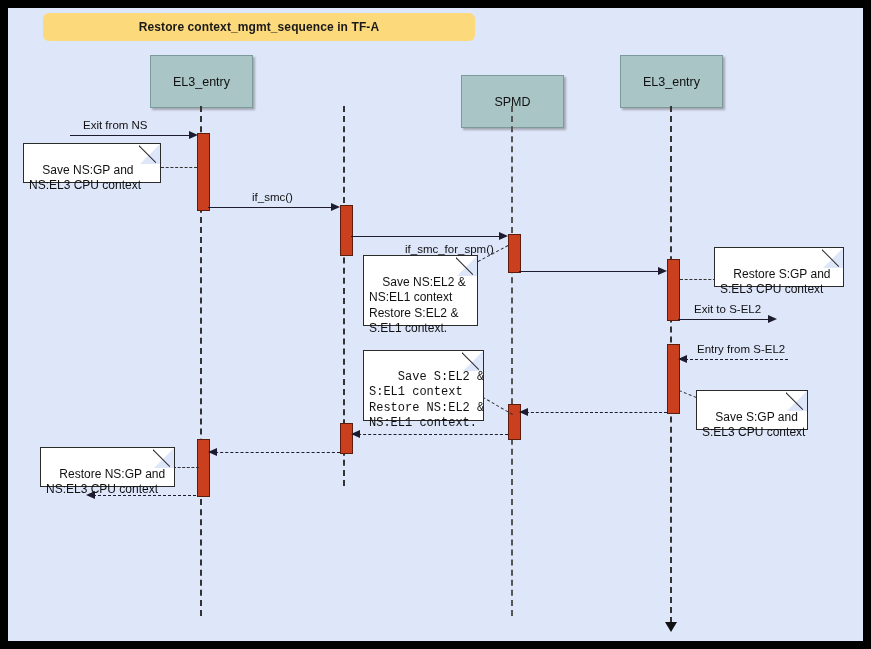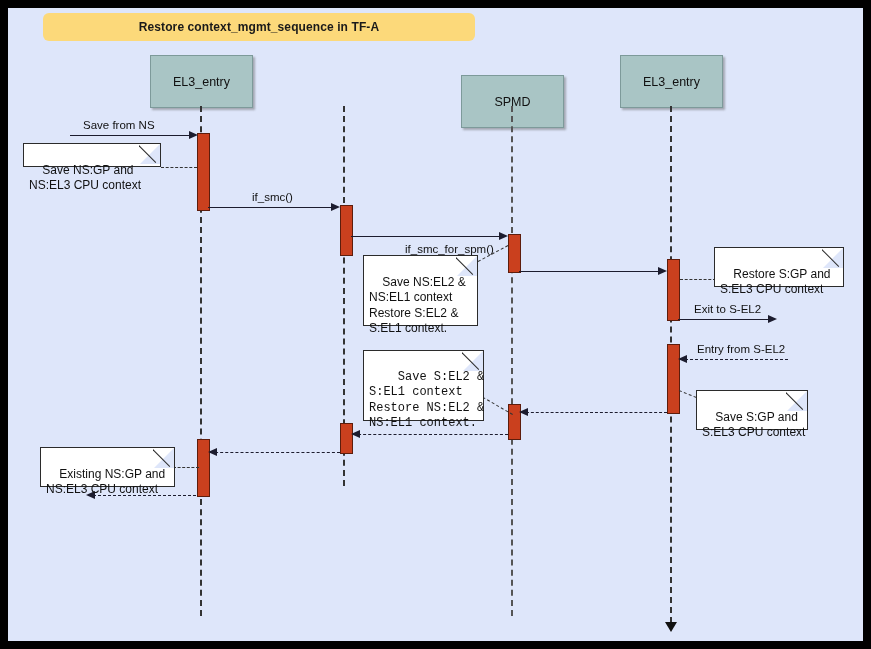--- a/index.html
+++ b/index.html
@@ -194,21 +194,21 @@
   <div class="activation" style="left:659px; top:251px; height:60px;"></div>
 
   <div class="activation" style="left:659px; top:336px; height:68px;"></div>
   <div class="activation" style="left:500px; top:396px; height:34px;"></div>
   <div class="activation" style="left:332px; top:415px; height:29px;"></div>
   <div class="activation" style="left:189px; top:431px; height:56px;"></div>
 
   <div class="msg" style="left:62px; top:127px; width:128px;">
     <div class="line" style="width:120px;"></div>
     <div class="head-right" style="left:119px;"></div>
-    <div class="label" style="left:11px;">Save from NS</div>
+    <div class="label" style="left:11px;">Exit from NS</div>
   </div>
 
   <div class="msg" style="left:200px; top:199px; width:133px;">
     <div class="line" style="width:124px;"></div>
     <div class="head-right" style="left:123px;"></div>
     <div class="label" style="left:42px;">if_smc()</div>
   </div>
 
   <div class="msg" style="left:343px; top:228px; width:158px;">
     <div class="line" style="width:149px;"></div>
@@ -253,21 +253,21 @@
     <div class="head-left" style="left:-2px;"></div>
   </div>
 
   <div class="leader" style="left:153px; top:159px; width:36px;"></div>
   <div class="leader" style="left:470px; top:253px; width:34px; transform:rotate(-28deg);"></div>
   <div class="leader" style="left:672px; top:271px; width:36px;"></div>
   <div class="leader" style="left:470px; top:386px; width:40px; transform:rotate(30deg);"></div>
   <div class="leader" style="left:671px; top:382px; width:24px; transform:rotate(22deg);"></div>
   <div class="leader" style="left:165px; top:459px; width:26px;"></div>
 
-  <div class="note" style="left:15px; top:135px; width:138px; height:24px;">
+  <div class="note" style="left:15px; top:135px; width:138px; height:40px;">
     <span>Save NS:GP and
 NS:EL3 CPU context</span>
     <div class="fold"></div>
     <div class="fold-edge"></div>
   </div>
 
   <div class="note" style="left:355px; top:247px; width:115px; height:71px;">
     <span>Save NS:EL2 &amp;
 NS:EL1 context
 Restore S:EL2 &amp;
@@ -293,19 +293,19 @@
   </div>
 
   <div class="note" style="left:688px; top:382px; width:112px; height:40px;">
     <span>Save S:GP and
 S:EL3 CPU context</span>
     <div class="fold"></div>
     <div class="fold-edge"></div>
   </div>
 
   <div class="note" style="left:32px; top:439px; width:135px; height:40px;">
-    <span>Existing NS:GP and
+    <span>Restore NS:GP and
 NS:EL3 CPU context</span>
     <div class="fold"></div>
     <div class="fold-edge"></div>
   </div>
 
 </div>
 
 </body></html>

